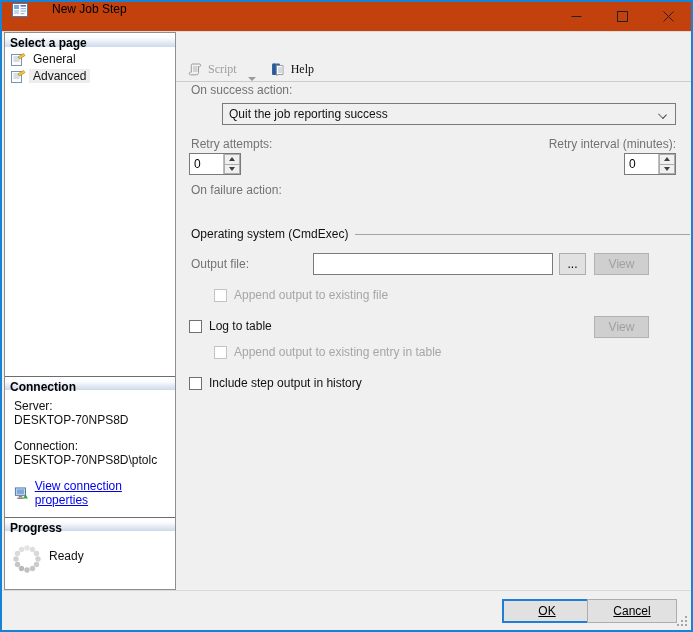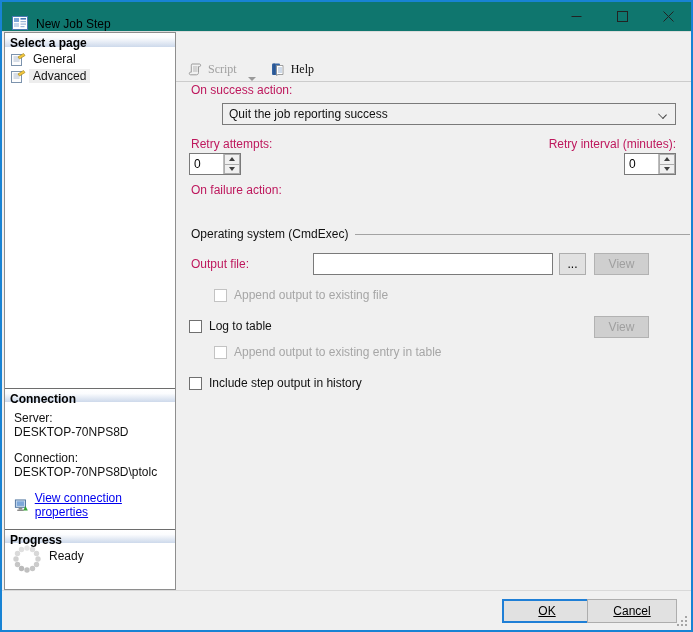--- a/index.html
+++ b/index.html
@@ -3,22 +3,22 @@
 <meta charset="utf-8">
 <style>
   * { margin:0; padding:0; box-sizing:border-box; }
   html,body { width:693px; height:632px; }
   body { font-family:"Liberation Sans", sans-serif; font-size:12px; color:#111; }
 
   .window { width:693px; height:632px; border:2px solid #1883d4; background:#f0f0f0;
             display:flex; flex-direction:column; }
 
   
-  .titlebar { height:30px; background:#0f766e; display:flex; align-items:flex-end;
-              border-bottom:1px solid #dcdcdc; flex:0 0 30px; }
+  .titlebar { height:30px; background:#c2410c; display:flex; align-items:flex-start;
+              border-bottom:1px solid #dcdcdc; flex:0 0 30px;gap:16px; }
   .title-icon { width:16px; height:16px; margin:0 8px 0 10px; }
   .title-text { flex:1; font-size:12px; color:#000; }
   .win-btns { display:flex; height:100%; }
   .win-btn { width:46px; height:100%; display:flex; align-items:center; justify-content:center; }
 
   
   .body { flex:1 1 auto; display:flex; min-height:0; background:#f0f0f0; }
 
   
   .sidebar { width:172px; background:#ffffff; border:1px solid #8e8e8e; margin:0 0 0 2px;
@@ -28,34 +28,34 @@
   .side-header.first { border-top:none; }
   .tree { padding:3px 16px 6px 0; }
   .tree-item { display:flex; align-items:center; height:17px; padding-left:5px; cursor:default; }
   .tree-item .lbl { padding:0 4px; margin-left:3px; }
   .tree-item.selected .lbl { background:#ededed; }
   .side-fill { flex:1 1 auto; }
   .conn-body { padding:9px 8px 10px 9px; line-height:14px; }
   .conn-block { margin-bottom:12px; }
   .conn-link-row { display:flex; align-items:center; margin-top:4px; }
   .conn-link { color:#0000ee; text-decoration:underline; margin-left:6px; cursor:pointer; }
-  .progress-body { padding:0 6px 14px 6px; display:flex; align-items:flex-start; }
+  .progress-body { padding:12px 6px 14px 6px; display:flex; align-items:flex-start; }
   .ready-lbl { margin:6px 0 0 6px; }
 
   
   .panel { flex:1 1 auto; position:relative; background:#f0f0f0; }
   .toolbar { height:50px; border-bottom:1px solid #cccccc; display:flex; align-items:flex-end; padding-left:7px;font-family:Liberation Serif, serif; }
   .tb-btn { display:flex; align-items:center; height:24px; padding:0 4px; }
   .tb-label { margin-left:5px; }
   .tb-label.disabled { color:#a0a0a0; }
   .tb-caret { margin:2px 10px 0 7px; width:0; height:0; border-left:4px solid transparent;
               border-right:4px solid transparent; border-top:4px solid #9a9a9a; }
 
   .form { position:absolute; left:0; right:0; top:34px; bottom:0; }
-  .flabel { position:absolute; white-space:nowrap; color:#be185d; }
+  .flabel { position:absolute; white-space:nowrap; color:#737373; }
   .combo { position:absolute; left:13px; right:15px; height:22px; background:#f0f0f0;
            border:1px solid #7a7a7a; display:flex; align-items:center; padding-left:6px; cursor:default;margin-left:33px; }
   .combo .chev { position:absolute; right:9px; top:7px; width:7px; height:7px;
                  border-right:1.6px solid #444; border-bottom:1.6px solid #444;
                  transform:rotate(45deg) scale(1,0.8); }
   .spinbox { position:absolute; width:52px; height:22px; border:1px solid #7a7a7a; background:#fff; display:flex; }
   .spin-input { flex:1; border:none; outline:none; font:12px "Liberation Sans",sans-serif; padding-left:4px; width:28px; background:#fff; }
   .spin-btns { width:17px; display:flex; flex-direction:column; border-left:1px solid #bdbdbd; }
   .spin-btn { flex:1; background:#f0f0f0; border:1px solid #adadad; display:flex; align-items:center; justify-content:center; }
   .spin-btn + .spin-btn { border-top:none; }

